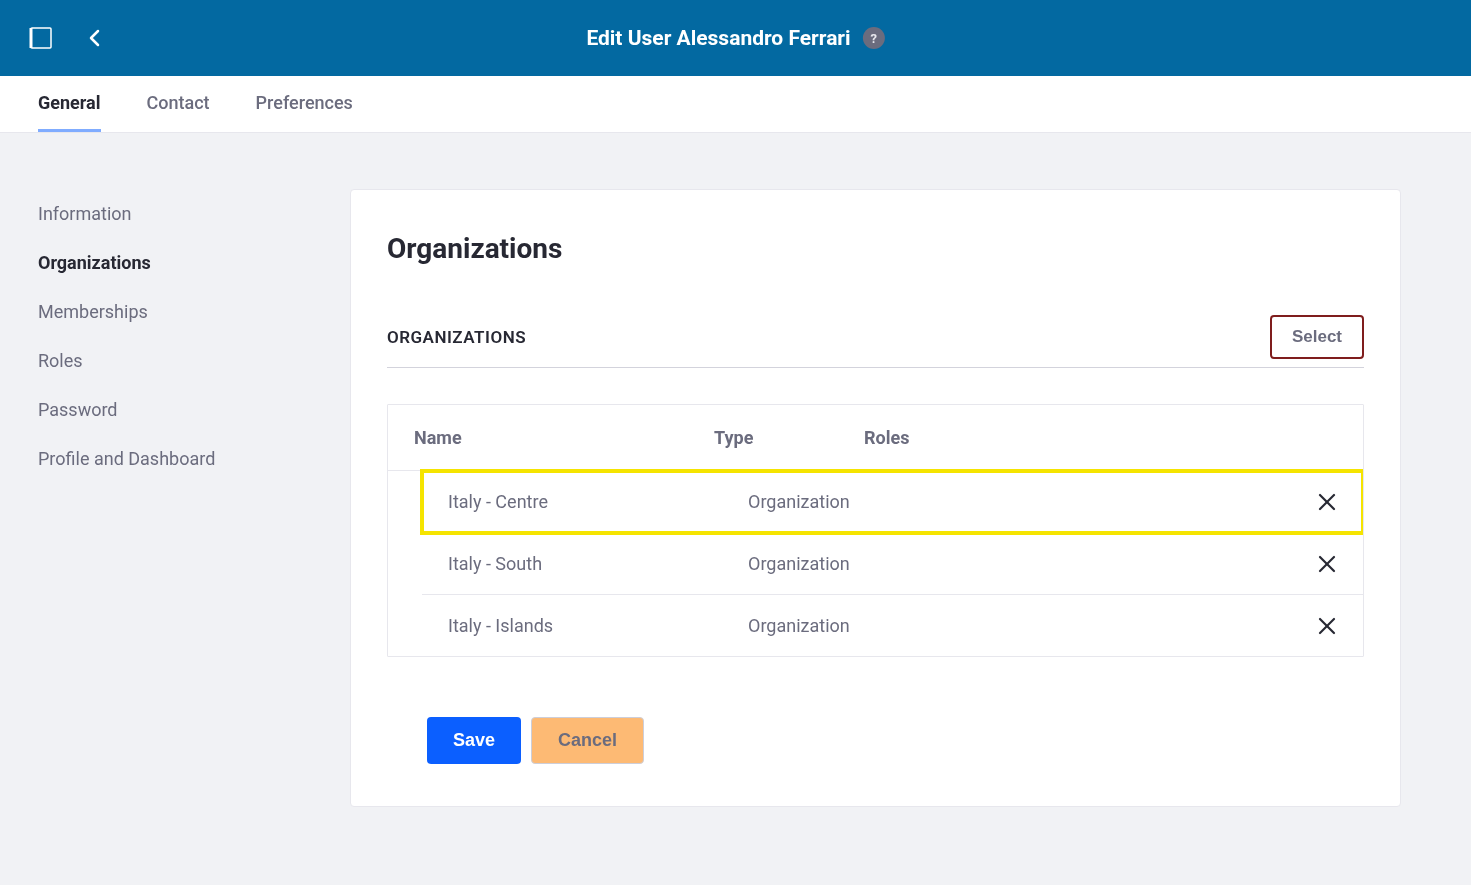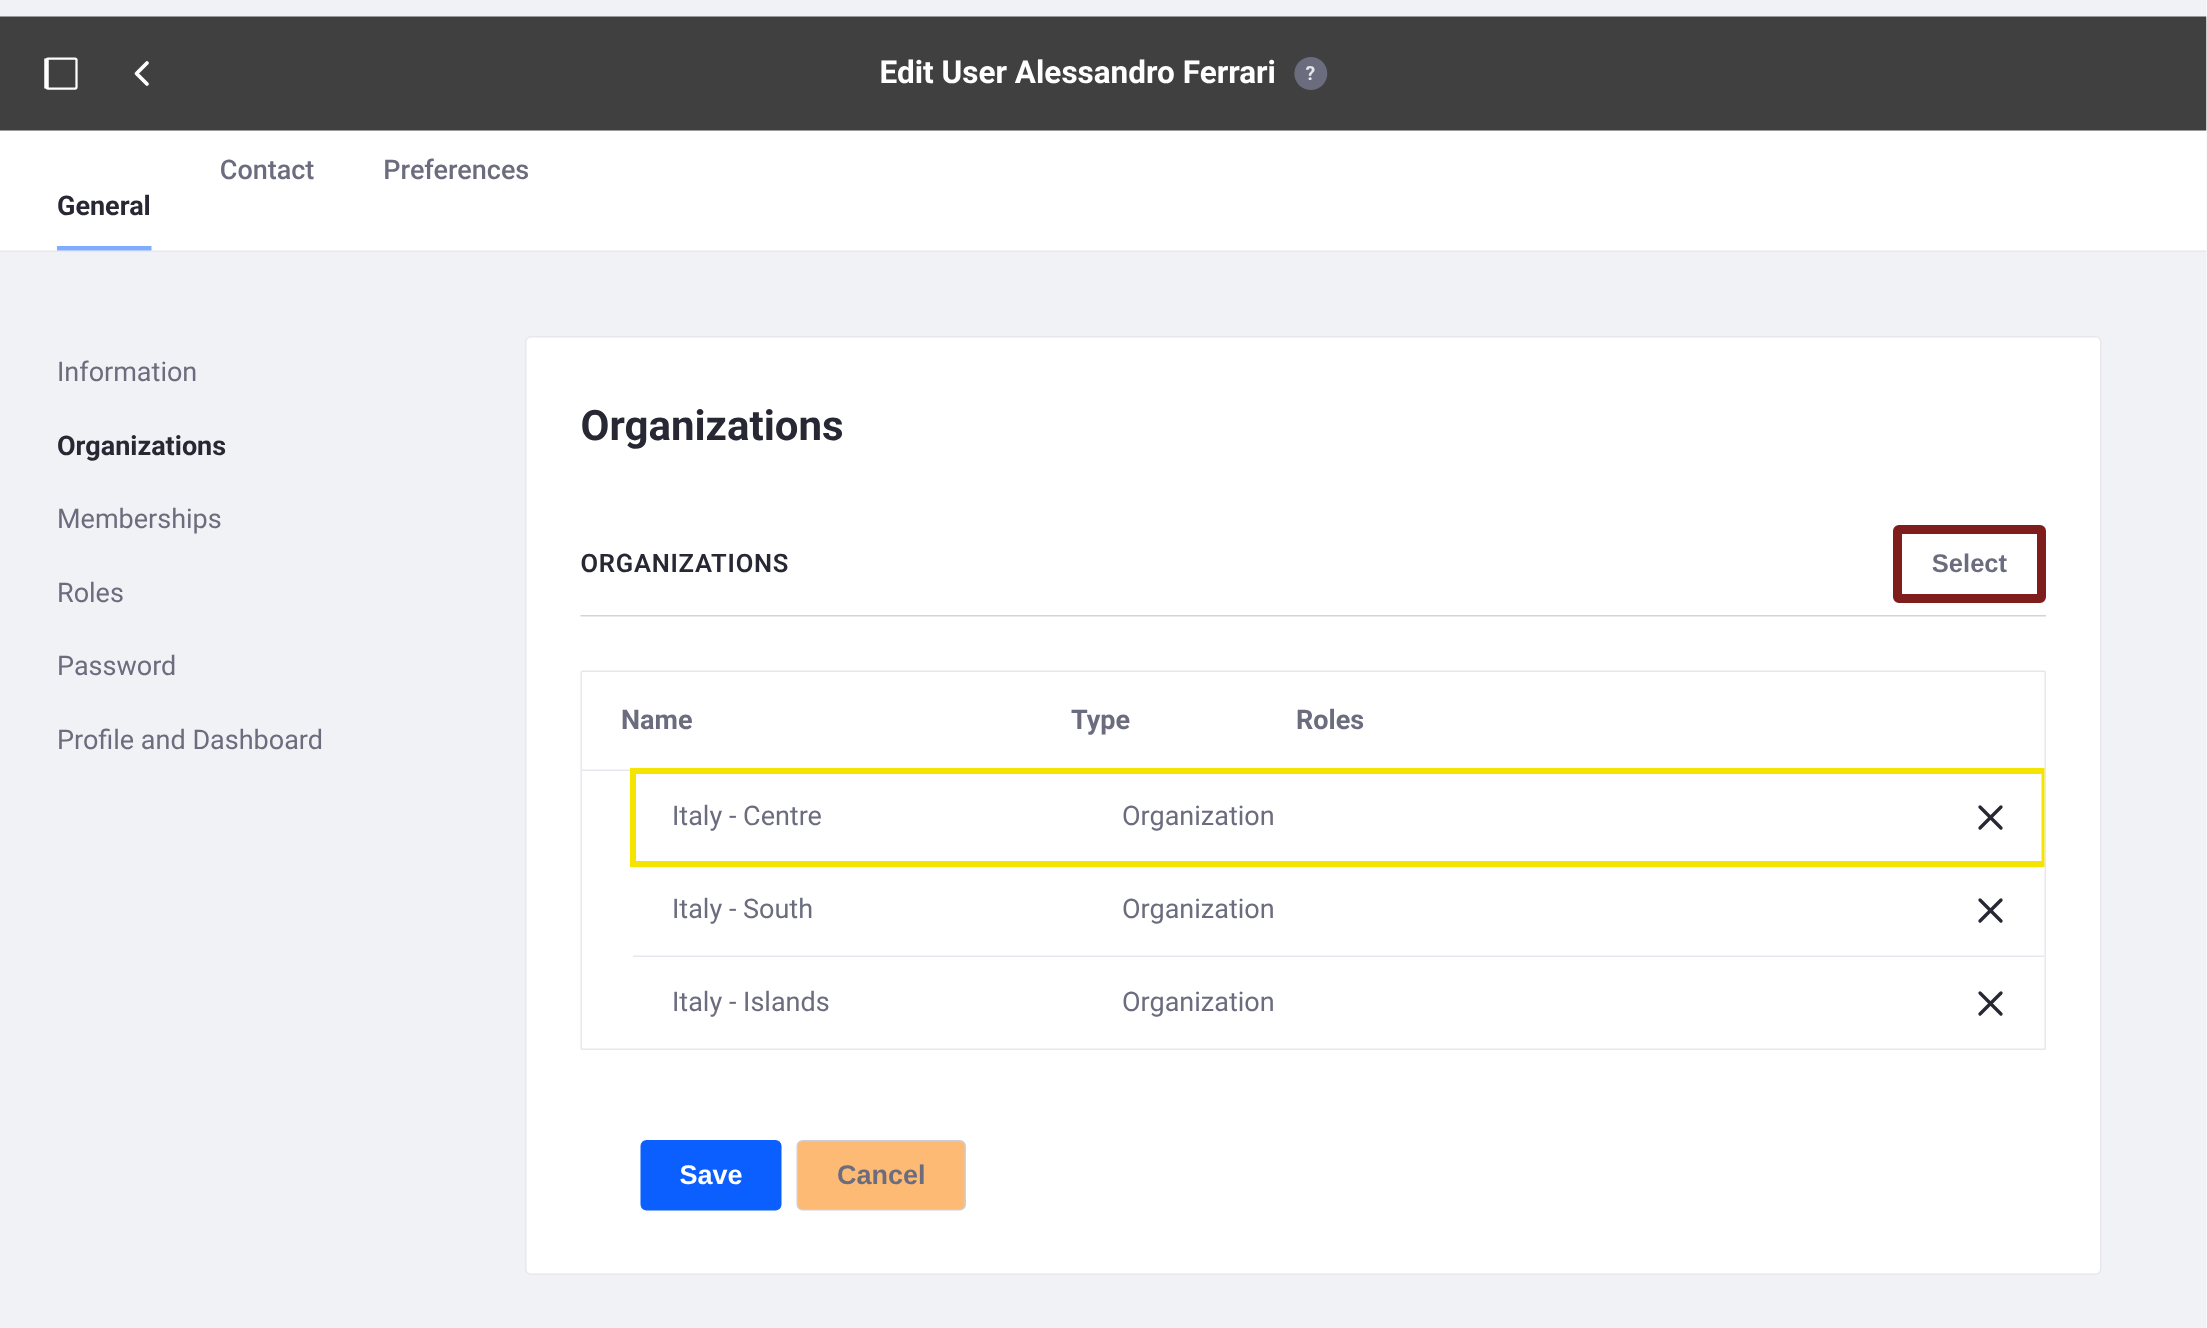--- a/index.html
+++ b/index.html
@@ -3,28 +3,27 @@
 <meta charset="utf-8">
 <style>
 * { margin: 0; padding: 0; box-sizing: border-box; }
 body {
   font-family: -apple-system, BlinkMacSystemFont, "Segoe UI", Roboto, Helvetica, Arial, sans-serif;
   background: #f1f2f5;
   color: #272833;
   font-size: 16px;
 }
 .header {
-  background: #404040;
+  background: #0369a1;
   color: #fff;
   display: flex;
   align-items: center;
   padding: 33px 28px;
   position: relative;
   height: 76px;
-  margin-top: 11px;
 }
 .header-left {
   display: flex;
   align-items: center;
   gap: 28px;
 }
 .panel-icon {
   width: 26px;
   height: 26px;
   display: flex;
@@ -74,21 +73,20 @@
   font-size: 18px;
   color: #6b6c7e;
   cursor: pointer;
   border-bottom: 3px solid transparent;
   font-weight: 500;
 }
 .tab.active {
   color: #272833;
   font-weight: 700;
   border-bottom-color: #80acff;
-  margin-top: 24px;
 }
 .body {
   display: flex;
   padding: 0;
 }
 .sidebar {
   width: 350px;
   padding: 56px 0 0 38px;
 }
 .sidebar-item {
@@ -124,21 +122,21 @@
   padding-bottom: 8px;
   margin-bottom: 36px;
 }
 .section-title {
   font-size: 17px;
   font-weight: 600;
   letter-spacing: 0.5px;
   color: #272833;
 }
 .select-btn {
-  border: 6px solid #7f1d1d;
+  border: 2px solid #7f1d1d;
   background: #fff;
   color: #6b6c7e;
   font-size: 17px;
   font-weight: 600;
   padding: 10px 20px;
   border-radius: 4px;
   cursor: pointer;
 }
 .table {
   border: 1px solid #e7e7ed;

